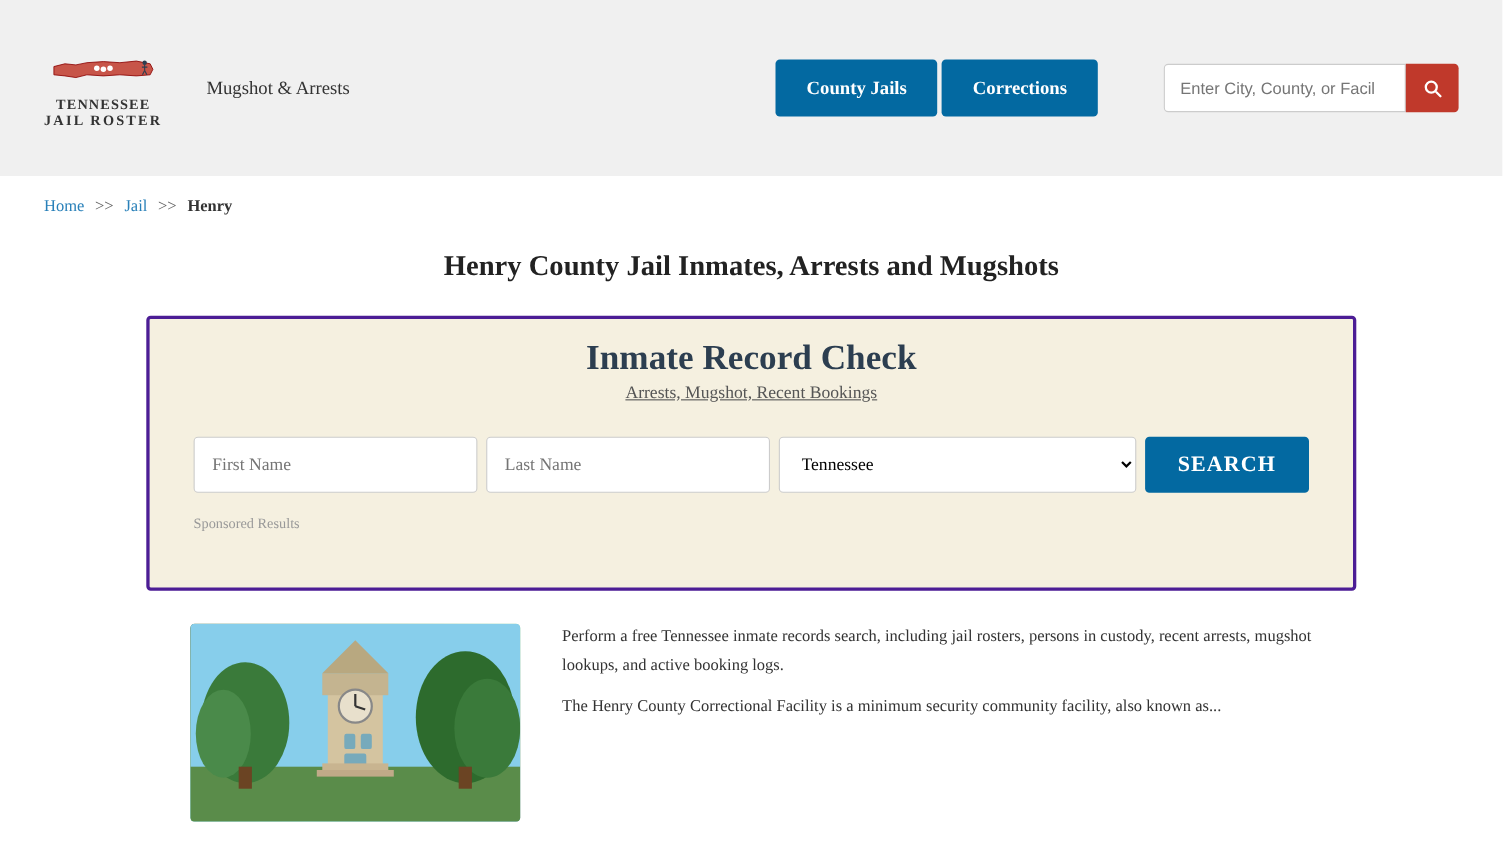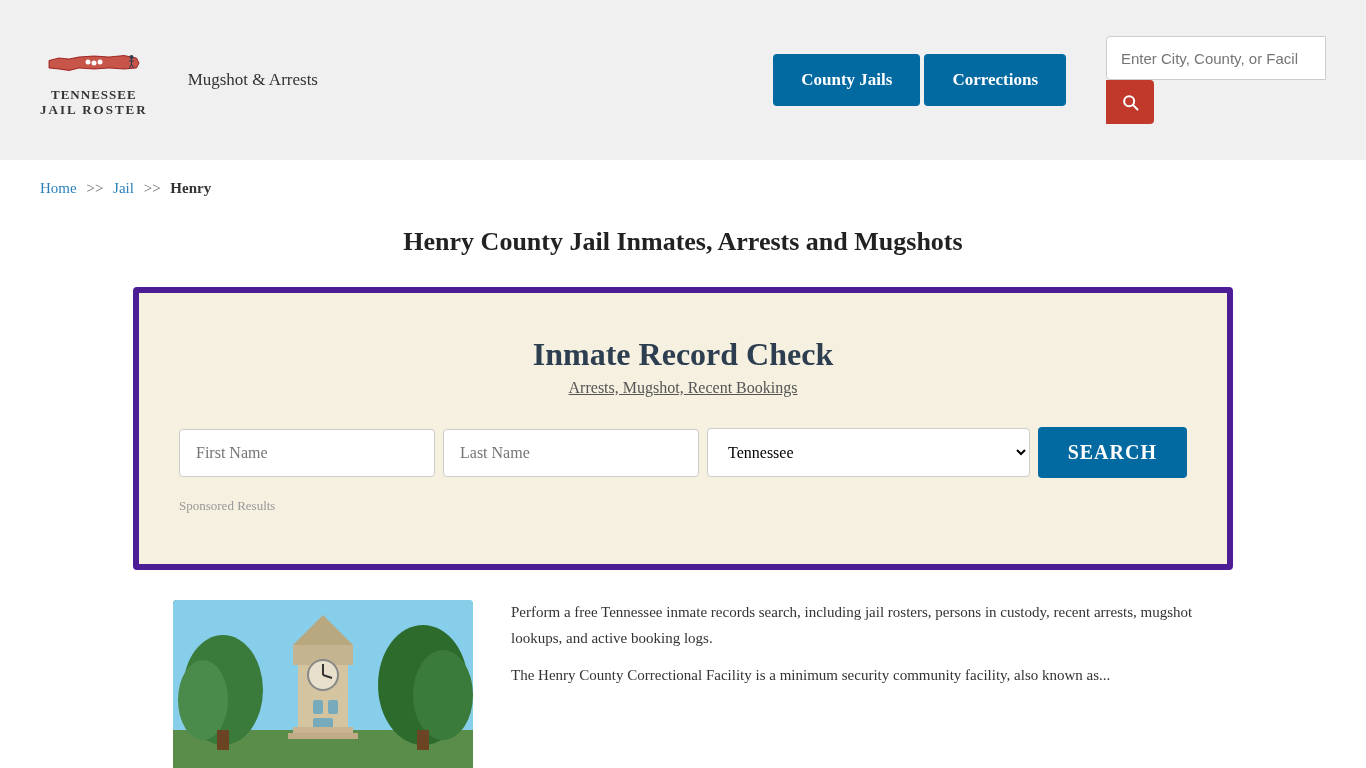--- a/index.html
+++ b/index.html
@@ -55,22 +55,22 @@
       font-size: 17px;
       cursor: pointer;
       border-radius: 4px;
       font-family: Georgia, serif;
       font-weight: bold;
       text-decoration: none;
       display: inline-block;
     }
     .search-area {
       display: flex;
-      align-items: flex-start;
-      flex-direction: column;
+      align-items: flex-end;
+      margin-left: 20px;
     }
     .search-input {
       padding: 10px 14px;
       font-size: 15px;
       border: 1px solid #ccc;
       width: 220px;
       border-radius: 4px 0 0 4px;
       outline: none;
       height: 44px;
     }
@@ -104,45 +104,44 @@
       font-size: 26px;
       font-weight: bold;
       color: #222;
       margin: 10px 40px 30px;
       font-family: Georgia, serif;
     }
 
     
     .record-check-box {
       background: #f5f0e0;
-      border: 6px solid #4c1d95;
+      border: 3px solid #4c1d95;
       margin: 0 auto;
       max-width: 1100px;
-      padding: 43px 40px 50px;
+      padding: 16px 40px 50px;
       border-radius: 4px;
     }
     .record-check-title {
       text-align: center;
       font-size: 32px;
       font-weight: bold;
       color: #2c3e50;
       font-family: Georgia, serif;
       margin-bottom: 6px;
     }
     .record-check-subtitle {
       text-align: center;
       font-size: 16px;
       color: #555;
       margin-bottom: 30px;
       text-decoration: underline;
     }
     .search-form {
       display: flex;
       gap: 8px;
-      align-items: center;
       margin-bottom: 20px;
     }
     .form-input {
       flex: 1;
       padding: 14px 16px;
       font-size: 16px;
       border: 1px solid #ccc;
       border-radius: 4px;
       outline: none;
       background: #fff;

